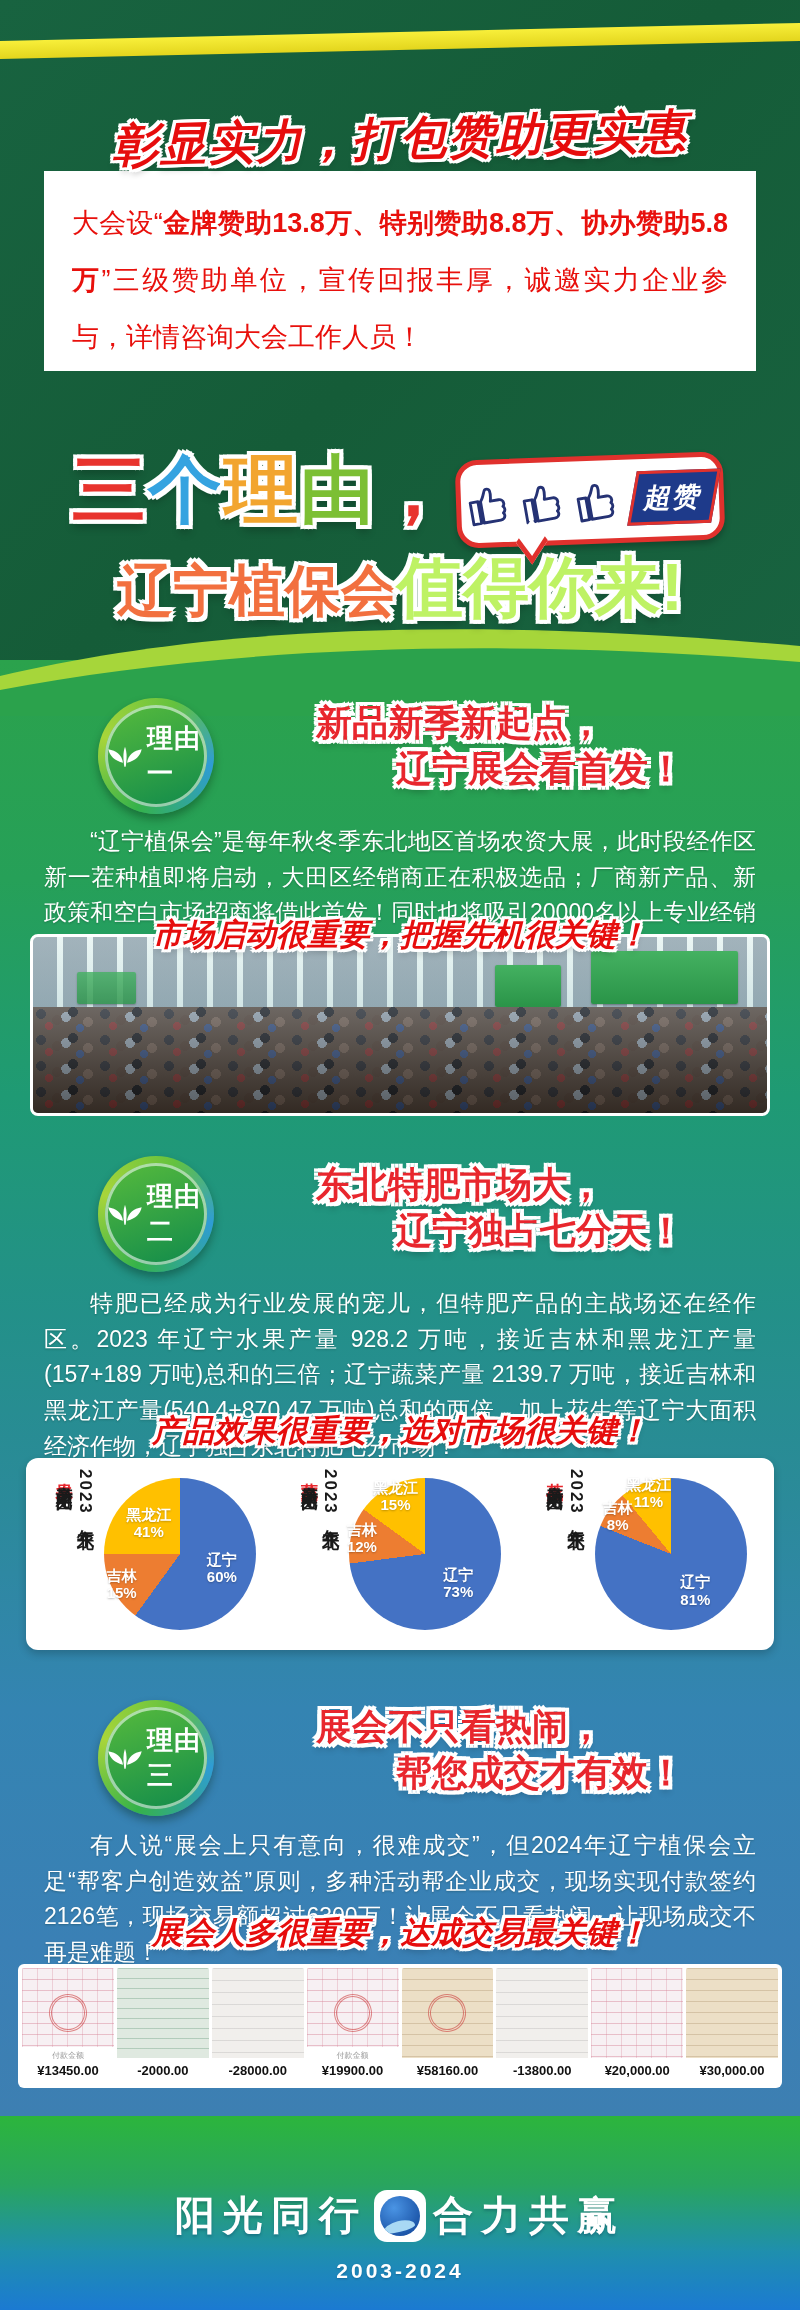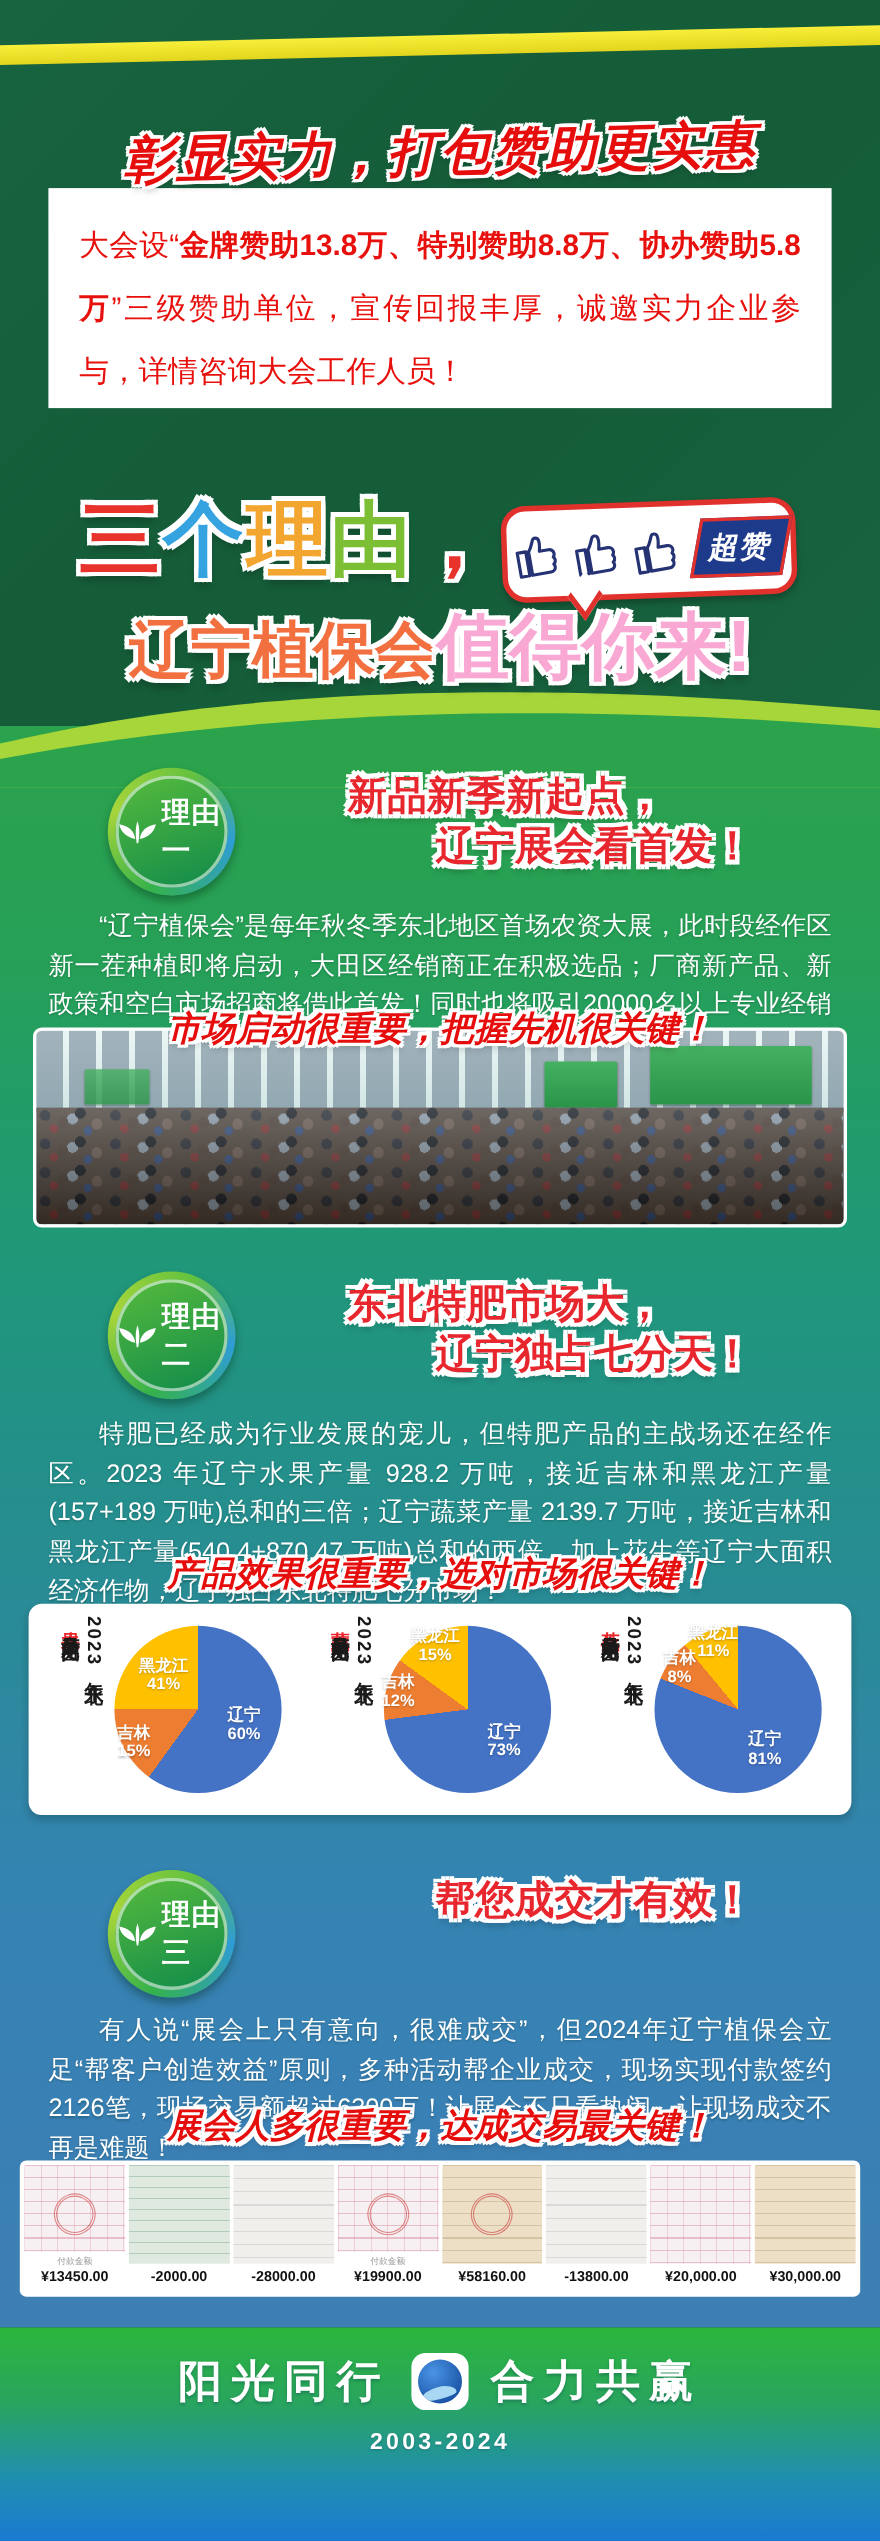--- a/index.html
+++ b/index.html
@@ -55,21 +55,21 @@
     transform:rotate(55deg) skew(20deg);}
   .stamp .thumb{width:52px;height:52px;}
   .stamp-tag{background:#1e3a8a;border:3px solid #e0312d;color:#fff;font-size:27px;
     font-weight:800;padding:6px 10px;transform:skewX(-12deg);margin-left:6px;
     letter-spacing:2px;white-space:nowrap;}
   .title2{position:absolute;top:543px;left:0;width:800px;text-align:center;z-index:4;
     font-weight:900;white-space:nowrap;
     text-shadow:-4px -4px 0 #fff,4px -4px 0 #fff,-4px 4px 0 #fff,4px 4px 0 #fff,
       -4px 0 0 #fff,4px 0 0 #fff,0 -4px 0 #fff,0 4px 0 #fff,0 7px 8px rgba(0,0,0,.3);}
   .title2 .p1{font-size:56px;color:#f2703f;}
-  .title2 .p2{font-size:66px;color:#f9a8d4;}
+  .title2 .p2{font-size:66px;color:#bef264;}
   
   .rbadge{position:absolute;left:98px;width:116px;height:116px;border-radius:50%;z-index:4;
     background:conic-gradient(from 200deg,#35b24a,#a8d53a 25%,#64c23e 50%,#2e9cd6 72%,#35b24a);
     padding:7px;box-shadow:0 5px 8px rgba(0,30,10,.35);}
   .rbadge .inner{width:100%;height:100%;border-radius:50%;
     background:linear-gradient(160deg,#57bb3c,#108a4c);
     box-shadow:inset 0 0 0 3px rgba(255,255,255,.55);
     display:flex;flex-direction:row;align-items:center;justify-content:center;gap:2px;}
   .rbadge .lbl{color:#fff;font-size:26px;font-weight:800;letter-spacing:1px;}
   .rbadge svg{width:54px;height:36px;}
@@ -135,22 +135,22 @@
   .rc-plain .rc-top{background-color:#f1efec;background-image:
     repeating-linear-gradient(180deg,rgba(150,150,150,.25) 0 1px,transparent 1px 12px);}
   .rc-tan .rc-top{background-color:#ecdfc6;background-image:
     repeating-linear-gradient(180deg,rgba(160,130,90,.3) 0 1px,transparent 1px 11px);}
   .rc-bottom{background:rgba(255,255,255,.92);padding:3px 2px 5px;text-align:center;}
   .rc-label{font-size:8px;color:#999;display:block;}
   .rc-amount{font-size:13px;font-weight:800;color:#111;white-space:nowrap;}
   .rc-stamp{position:absolute;top:22%;left:50%;width:38px;height:38px;margin-left:-19px;
     border:3px double rgba(200,45,45,.55);border-radius:50%;transform:rotate(-18deg);}
   
-  .footer-row{display:flex;align-items:center;justify-content:center;gap:20px;
-    padding-top:21px;color:#fff;font-size:40px;font-weight:800;letter-spacing:8px;
+  .footer-row{display:flex;align-items:center;justify-content:center;gap:7px;
+    padding-top:72px;color:#fff;font-size:40px;font-weight:800;letter-spacing:8px;
     text-shadow:0 2px 3px rgba(0,40,80,.3);}
   .logo-box{width:52px;height:52px;background:#fff;border-radius:13px;flex:none;
     display:flex;align-items:center;justify-content:center;}
   .logo-circle{position:relative;width:40px;height:40px;border-radius:50%;
     background:radial-gradient(circle at 35% 30%,#4a94e4,#1c55a8 75%);overflow:hidden;}
   .logo-circle:after{content:"";position:absolute;left:3px;bottom:4px;width:32px;height:11px;
     background:#a8d8f4;border-radius:50% 50% 50% 50%/70% 70% 30% 30%;
     transform:rotate(-14deg);}
   .footer-years{text-align:center;color:#fff;font-size:21px;font-weight:700;
     letter-spacing:3px;margin-top:16px;text-shadow:0 1px 2px rgba(0,40,80,.3);}
@@ -260,20 +260,21 @@
     <div class="inner">
       <svg viewBox="0 0 60 40">
         <path d="M29 36 C27 24 27 14 30 6 C33 14 33 24 31 36 Z" fill="#fff"></path>
         <path d="M27 30 C15 28 7 20 5 10 C17 12 25 18 27 30 Z" fill="#fff"></path>
         <path d="M33 30 C45 28 53 20 55 10 C43 12 35 18 33 30 Z" fill="#fff"></path>
       </svg>
       <span class="lbl">理由三</span>
     </div>
   </div>
   <div class="rheading" style="top:1704px">
+    <span class="l1">展会不只看热闹，</span>
     <span class="l2">帮您成交才有效！</span>
   </div>
   <div class="para" style="top:1828px">有人说“展会上只有意向，很难成交”，但2024年辽宁植保会立足“帮客户创造效益”原则，多种活动帮企业成交，现场实现付款签约2126笔，现场交易额超过6300万！让展会不只看热闹，让现场成交不再是难题！</div>
   <div class="script scriptline" style="top:1912px">展会人多很重要，达成交易最关键！</div>
 
   <div class="receipts">
       <div class="rc rc-lined">
         <div class="rc-top"></div>
         <div class="rc-stamp"></div>
         <div class="rc-bottom"><span class="rc-label">付款金额</span><span class="rc-amount">¥13450.00</span></div>

